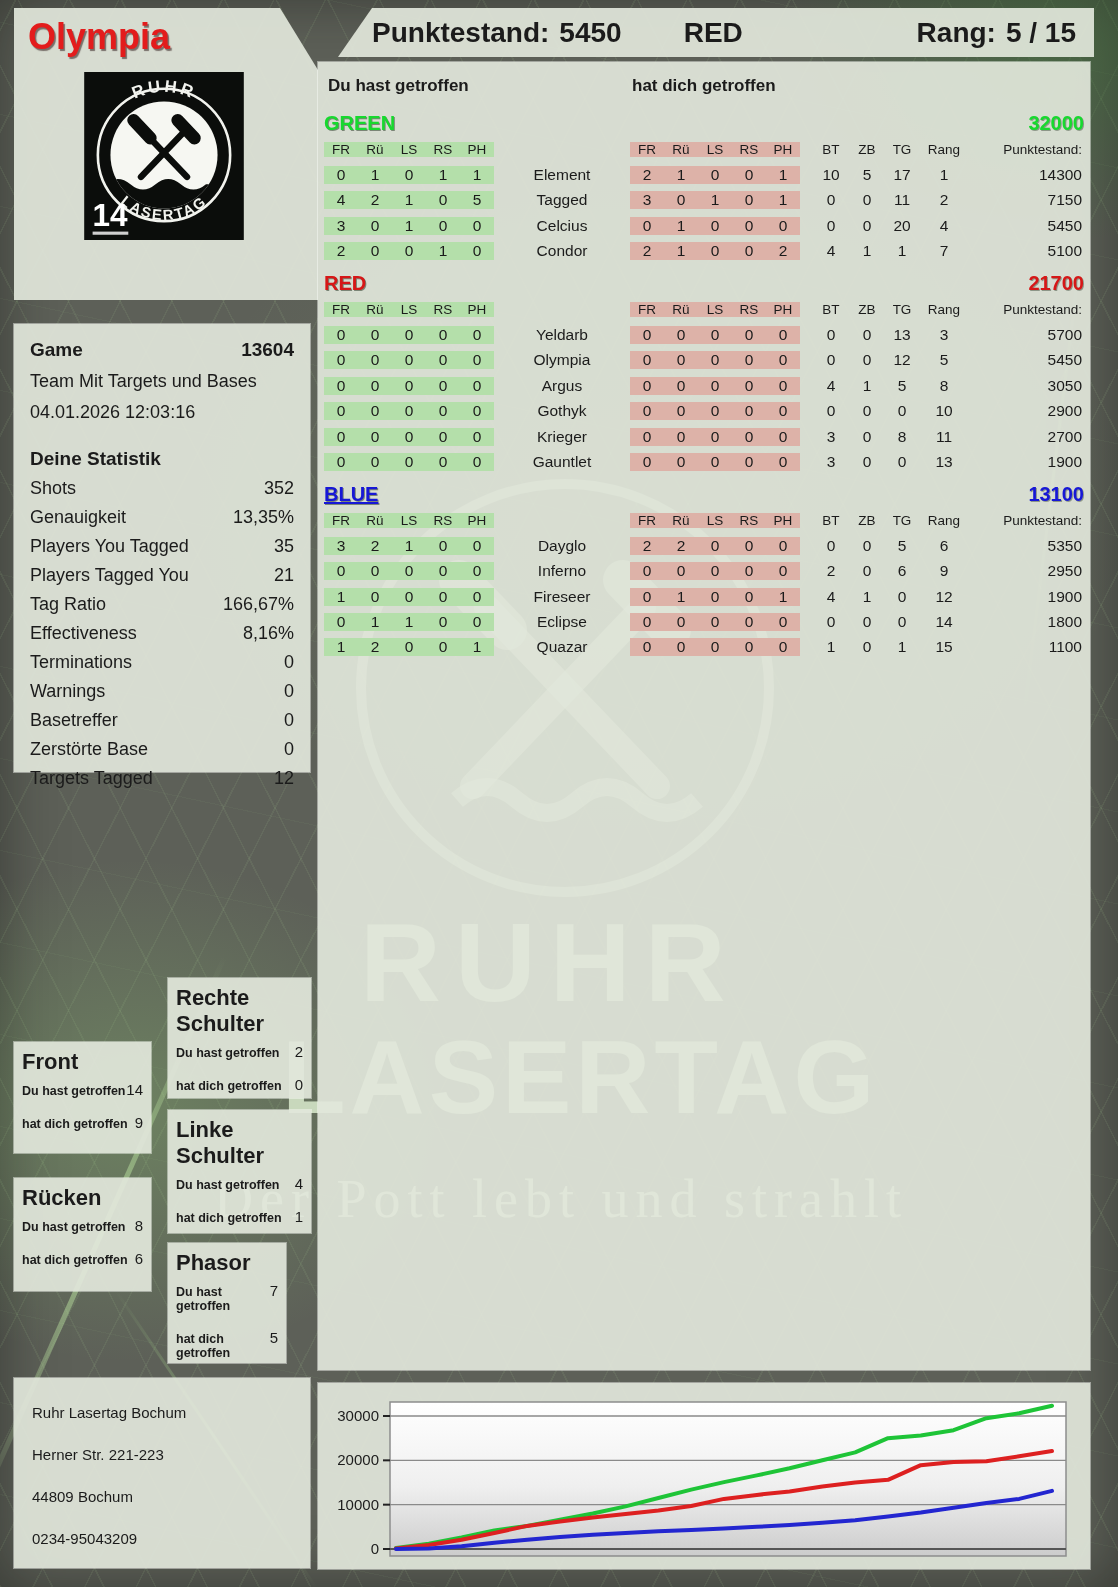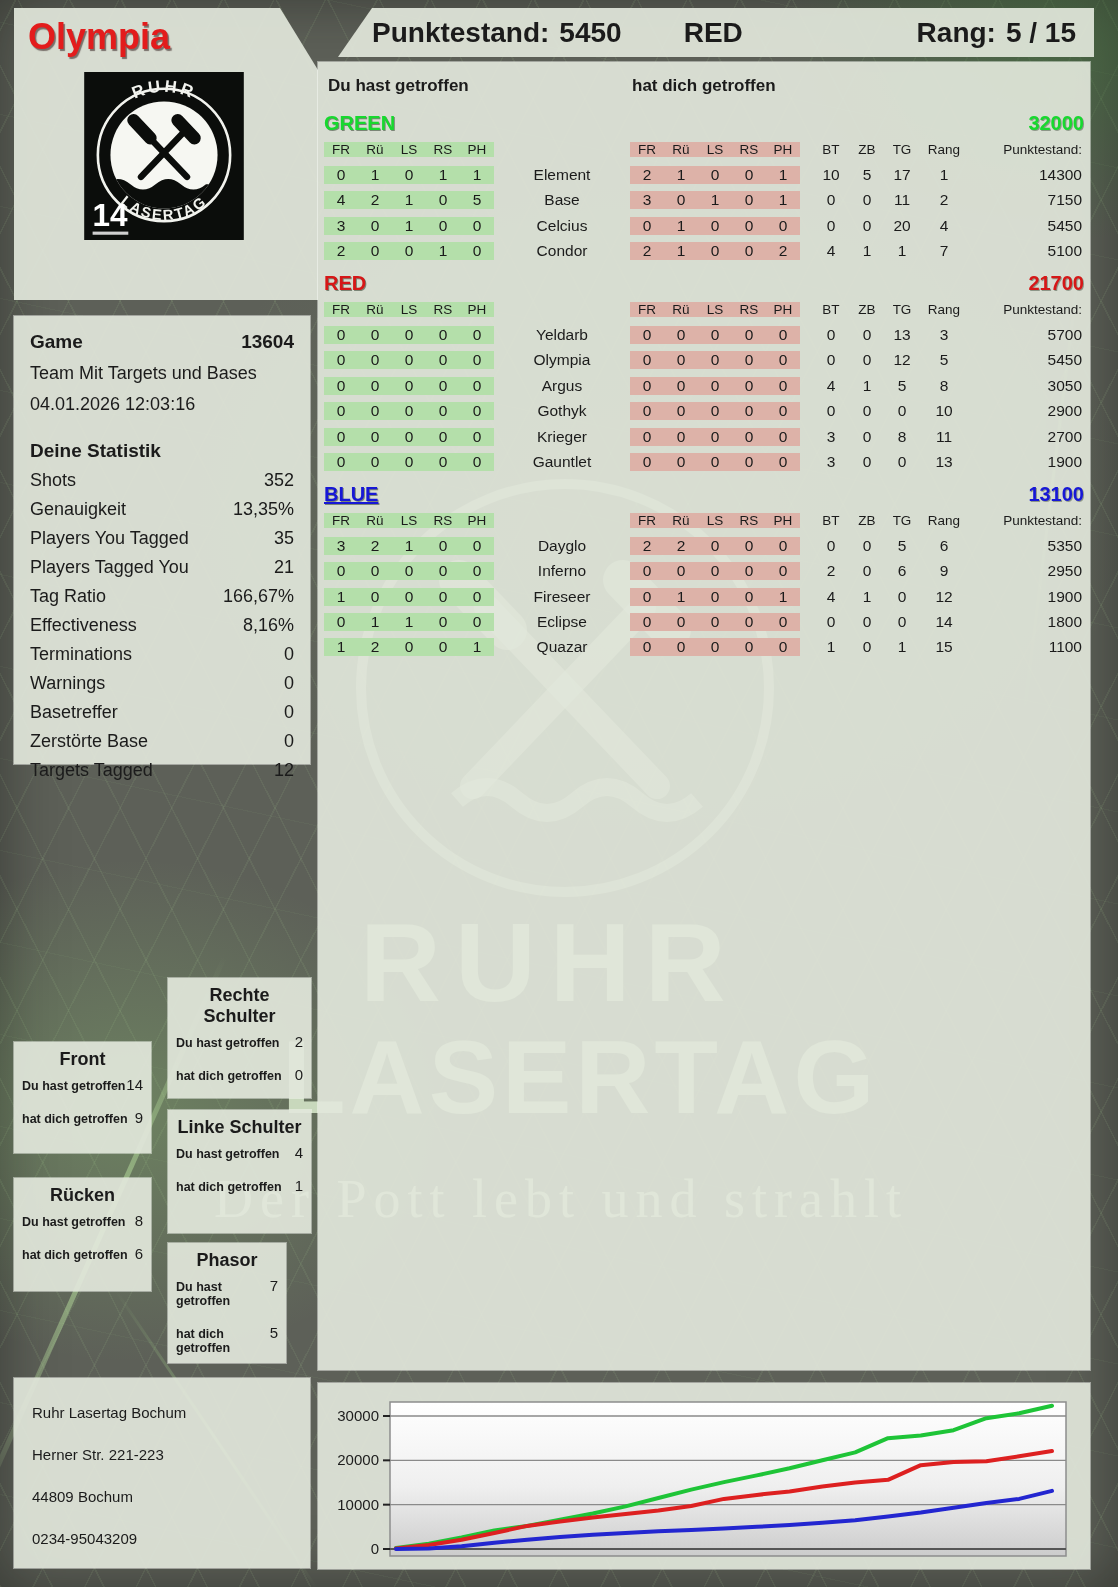--- a/index.html
+++ b/index.html
@@ -38,34 +38,34 @@
     font-size:28px;font-weight:bold;box-shadow:none;}
   .hdr-group{display:flex;gap:10px;}
   .hdr-punkte{margin-left:34px;}
   .hdr-team{margin-left:62px;}
   .hdr-rang{margin-left:auto;margin-right:18px;}
   .box-player{left:14px;top:8px;width:304px;height:292px;
     clip-path:polygon(0 0,266px 0,304px 62px,304px 292px,0 292px);}
   .player-name{padding:8px 0 0 14px;font-size:36px;font-weight:bold;color:#e31c1c;
     text-shadow:1.5px 1.5px 1px rgba(40,20,20,.55);}
   .logo{position:absolute;left:70px;top:64px;}
-  .box-stats{left:14px;top:316px;width:296px;height:448px;padding:10px 16px;box-sizing:border-box;
+  .box-stats{left:14px;top:324px;width:296px;height:448px;padding:10px 16px;box-sizing:border-box;
     font-size:18px;}
   .stat-flex{display:flex;justify-content:space-between;line-height:29px;}
   .stat-bold{font-weight:bold;font-size:19px;line-height:32px;}
   .stat-line{line-height:31px;}
   .stat-title{font-weight:bold;font-size:19px;line-height:30px;margin-top:16px;}
   .arena-gap{margin-top:140px;}
   .hz{box-sizing:border-box;padding:5px 8px;}
   .box-front{left:14px;top:1042px;width:137px;height:111px;}
   .box-ruecken{left:14px;top:1178px;width:137px;height:113px;}
   .box-rechte{left:168px;top:978px;width:143px;height:120px;}
   .box-linke{left:168px;top:1110px;width:143px;height:123px;}
   .box-phasor{left:168px;top:1243px;width:118px;height:120px;}
-  .hz-title{text-align:center;font-weight:bold;font-size:18px;margin:2px 0 6px;}
+  .hz-title{text-align:left;font-weight:bold;font-size:22px;margin:2px 0 6px;}
   .hz-row{display:flex;justify-content:space-between;align-items:baseline;font-size:12.5px;
     font-weight:600;margin-top:6px;}
   .hz-row .hz-val{font-size:15px;font-weight:normal;}
   .hz-row+.hz-row{margin-top:16px;}
   .box-address{left:14px;top:1378px;width:296px;height:190px;padding:14px 18px;box-sizing:border-box;
     font-size:15px;}
   .addr-line{line-height:42px;}
   
   .main-panel{left:318px;top:62px;width:772px;height:1308px;padding:10px 6px;box-sizing:border-box;}
   .du-dich-row{position:relative;height:32px;font-weight:bold;font-size:17px;}
@@ -323,21 +323,21 @@
             <div class="dc ctr">10</div>
             <div class="dc ctr">5</div>
             <div class="dc ctr">17</div>
             <div class="dc ctr">1</div>
             <div class="dc pk">14300</div>
             <div class="dc gc">4</div>
             <div class="dc gc">2</div>
             <div class="dc gc">1</div>
             <div class="dc gc">0</div>
             <div class="dc gc">5</div>
-            <div class="pname">Base</div>
+            <div class="pname">Tagged</div>
             <div class="dc rc">3</div>
             <div class="dc rc">0</div>
             <div class="dc rc">1</div>
             <div class="dc rc">0</div>
             <div class="dc rc">1</div>
             <div class="sp"></div>
             <div class="dc ctr">0</div>
             <div class="dc ctr">0</div>
             <div class="dc ctr">11</div>
             <div class="dc ctr">2</div>

